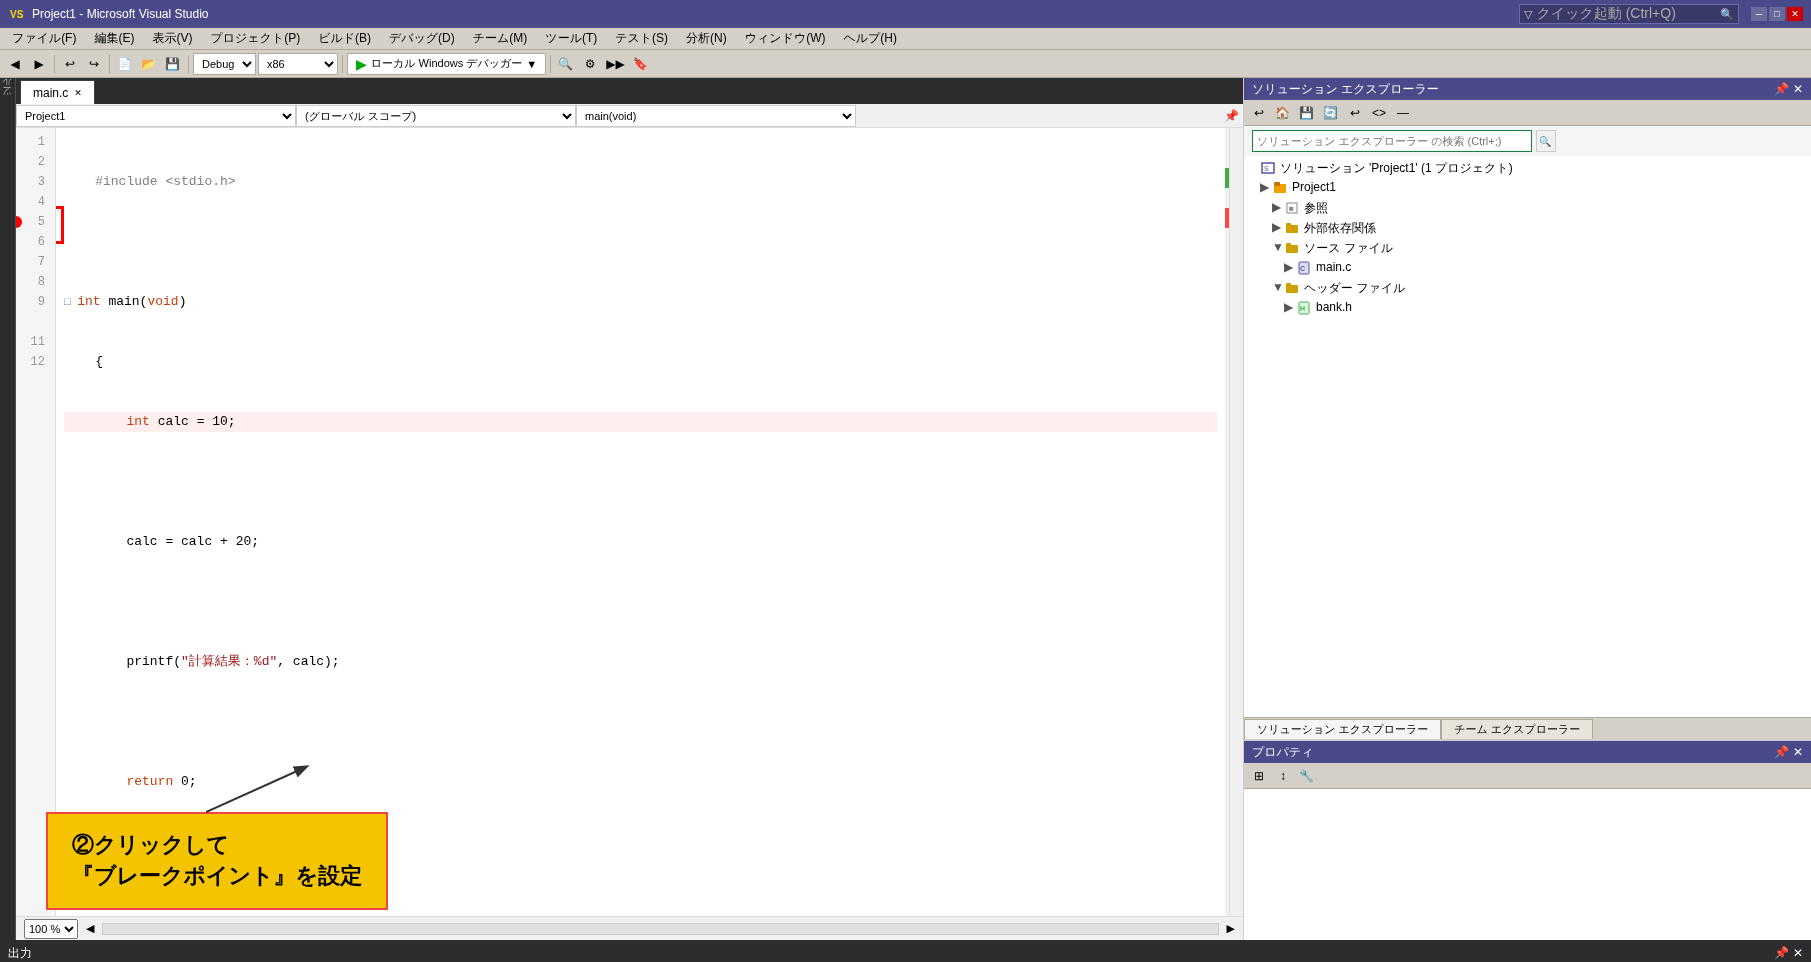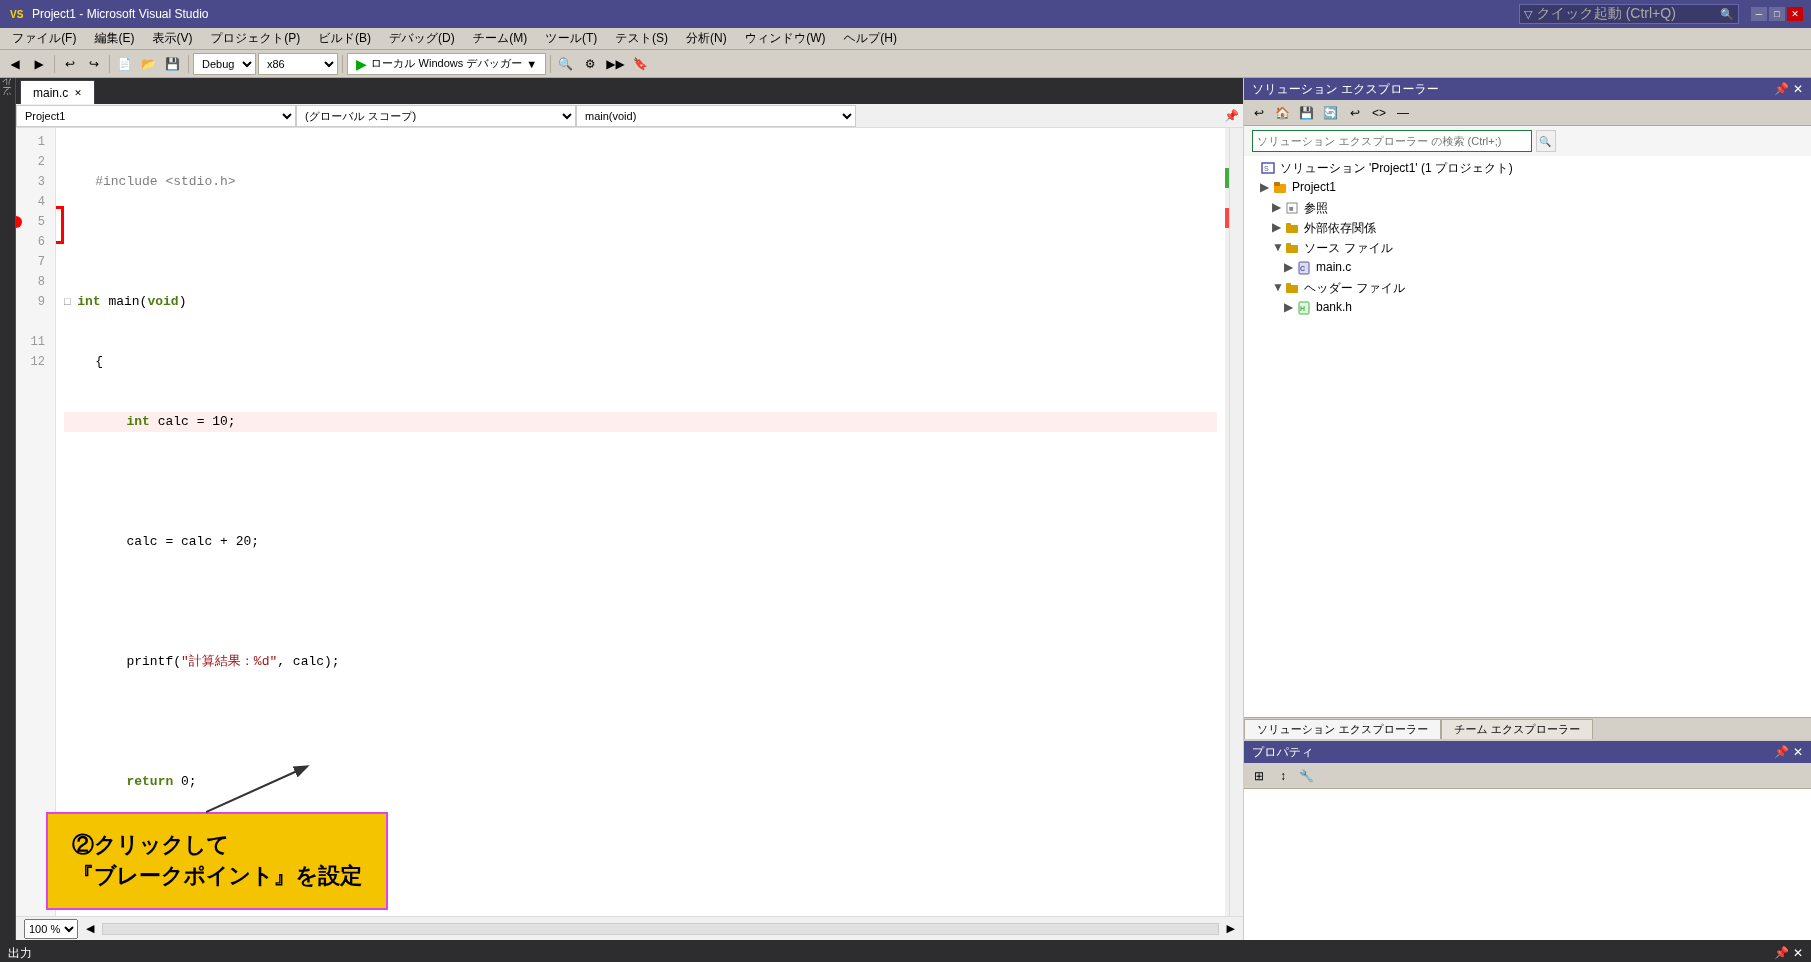--- a/index.html
+++ b/index.html
@@ -50,27 +50,27 @@
     #line-numbers .ln.has-bp { }
     .breakpoint-dot { width: 12px; height: 12px; background: red; border-radius: 50%; position: absolute; left: -6px; top: 4px; }
     #code-content { flex: 1; padding: 4px 8px; line-height: 20px; white-space: pre; overflow: auto; position: relative; }
     #code-content .line { height: 20px; display: flex; align-items: center; }
     #line-indicator { width: 4px; background: #f0f0f0; position: relative; }
     #line-indicator .ind { width: 4px; height: 20px; }
     #line-indicator .ind.red { background: #ff4444; }
     #line-indicator .ind.green { background: #44aa44; }
 
     
-    .kw { color: #4d7c0f; font-weight: bold; }
+    .kw { color: #c2410c; }
     .str { color: #a31515; }
     .pp { color: #808080; }
 
     
     #annotation-overlay { position: absolute; bottom: 30px; left: 30px; z-index: 10; }
-    .annotation-box { background: #f5c400; border: 2px solid #d946ef; padding: 16px 24px; font-size: 22px; font-weight: bold; color: #000; line-height: 1.4; }
+    .annotation-box { background: #f5c400; border: 2px solid #ef4444; padding: 16px 24px; font-size: 22px; font-weight: bold; color: #000; line-height: 1.4; }
 
     
     #editor-statusbar { height: 24px; background: #f0f0f0; border-top: 1px solid #ddd; display: flex; align-items: center; padding: 0 8px; gap: 8px; font-size: 11px; }
     .zoom-select { height: 20px; font-size: 11px; }
 
     
     #right-panel { width: 568px; background: #f5f5f5; display: flex; flex-direction: column; border-left: 1px solid #ccc; }
     #solution-explorer { flex: 1; display: flex; flex-direction: column; border-bottom: 1px solid #ccc; }
     #se-titlebar { background: #4a4a8a; color: #fff; height: 22px; display: flex; align-items: center; padding: 0 8px; font-size: 12px; justify-content: space-between; }
     #se-toolbar { background: #d4d0c8; height: 26px; display: flex; align-items: center; padding: 0 4px; gap: 2px; border-bottom: 1px solid #b0a898; }

